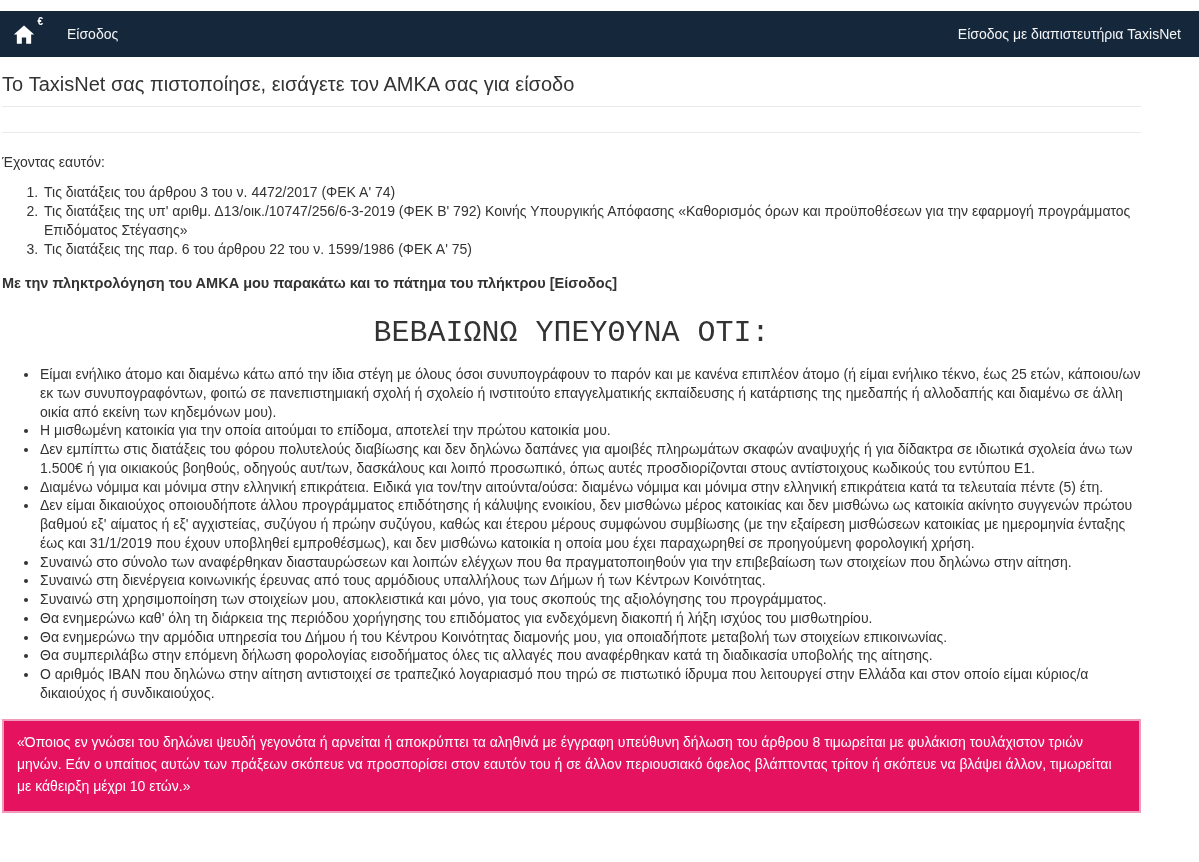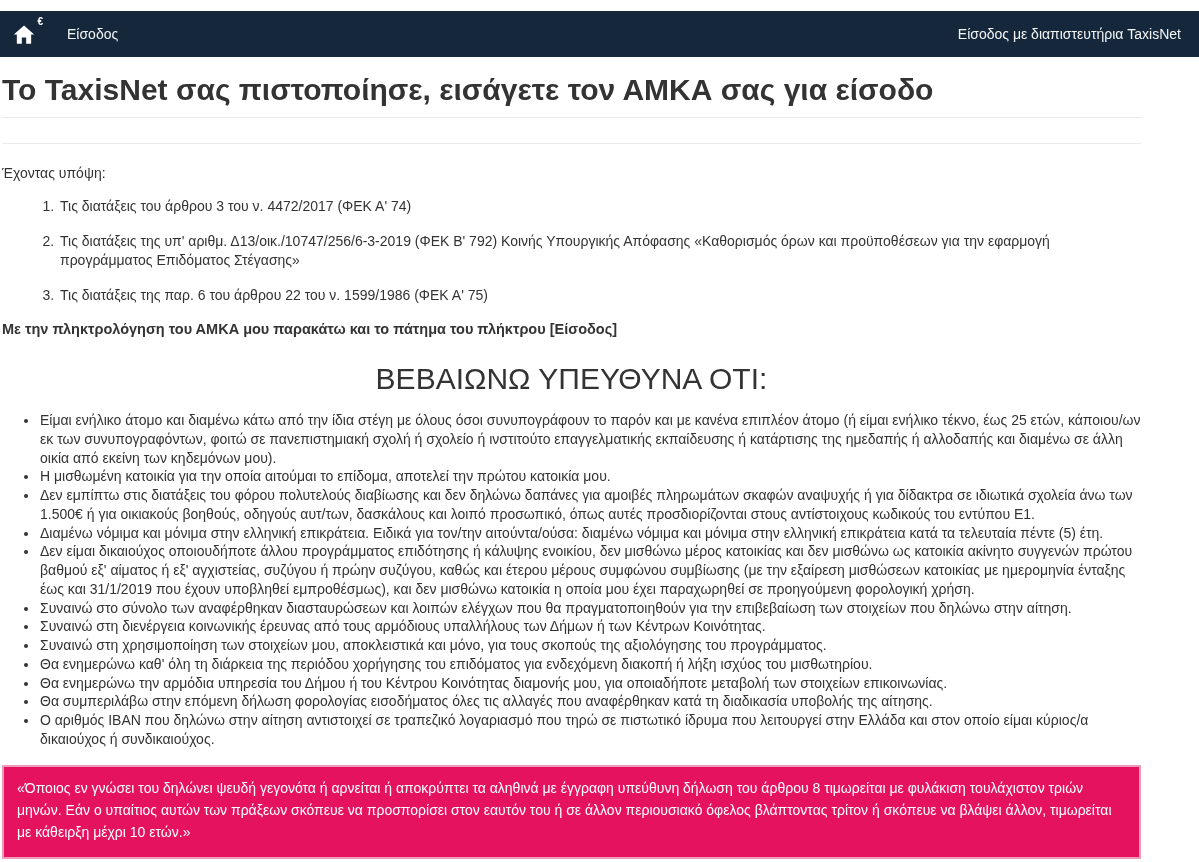--- a/index.html
+++ b/index.html
@@ -51,55 +51,56 @@
     display:block;
     cursor:pointer;
   }
   .navbar-right{margin-left:auto;padding-right:18px;}
   
   .container{
     width:1141px;
     padding-left:2px;
   }
   h1.page-title{
-    font-size:30px;
-    font-weight:700;
+    font-size:20px;
+    font-weight:400;
     color:#333;
     margin:16px 0 11px 0;
     line-height:1.1;
   }
   hr{border:0;border-top:1px solid var(--hr);margin:0;}
   .section-title{
     font-size:26px;
     font-weight:300;
     color:#333;
     text-align:center;
     margin:51px 0 0 0;
     line-height:1.1;
   }
   .hr2{margin-top:25px;}
   .having{margin:21px 0 0 0;}
   ol.legal{
     margin:13px 0 0 0;
     padding-left:40px;
     line-height:1.35;
   }
-  ol.legal li{margin:16px;padding-left:2px;}
+  ol.legal li{margin:0;padding-left:2px;}
   .bold-line{
     font-weight:bold;
     font-size:14.5px;
     margin:16px 0 0 0;
   }
   .certify-title{
     font-size:30px;
     font-weight:300;
     color:#333;
     text-align:center;
     margin:25px 0 0 0;
     line-height:1.15;
+    font-family:Liberation Mono, monospace;
   }
   ul.decl{
     margin:15px 0 16px 0;
     padding-left:37px;
     line-height:1.34;
   }
   ul.decl li{margin:0;padding-left:1px;}
   .alert{
     margin-top:13px;
     background:var(--alert-bg);
@@ -128,21 +129,21 @@
   <a class="nav-link navbar-right">Είσοδος με διαπιστευτήρια TaxisNet</a>
 </nav>
 
 <div class="container">
 
   <h1 class="page-title">Το TaxisNet σας πιστοποίησε, εισάγετε τον ΑΜΚΑ σας για είσοδο</h1>
   <hr>
 
   <hr class="hr2">
 
-  <p class="having">Έχοντας υπόψη:</p>
+  <p class="having">Έχοντας εαυτόν:</p>
 
   <ol class="legal">
       <li>Τις διατάξεις του άρθρου 3 του ν. 4472/2017 (ΦΕΚ Α' 74)</li>
       <li>Τις διατάξεις της υπ' αριθμ. Δ13/οικ./10747/256/6-3-2019 (ΦΕΚ Β' 792) Κοινής Υπουργικής Απόφασης «Καθορισμός όρων και προϋποθέσεων για την εφαρμογή προγράμματος Επιδόματος Στέγασης»</li>
       <li>Τις διατάξεις της παρ. 6 του άρθρου 22 του ν. 1599/1986 (ΦΕΚ Α' 75)</li>
     </ol>
 
   <p class="bold-line">Με την πληκτρολόγηση του ΑΜΚΑ μου παρακάτω και το πάτημα του πλήκτρου [Είσοδος]</p>
 
   <div class="certify-title">ΒΕΒΑΙΩΝΩ ΥΠΕΥΘΥΝΑ ΟΤΙ:</div>

